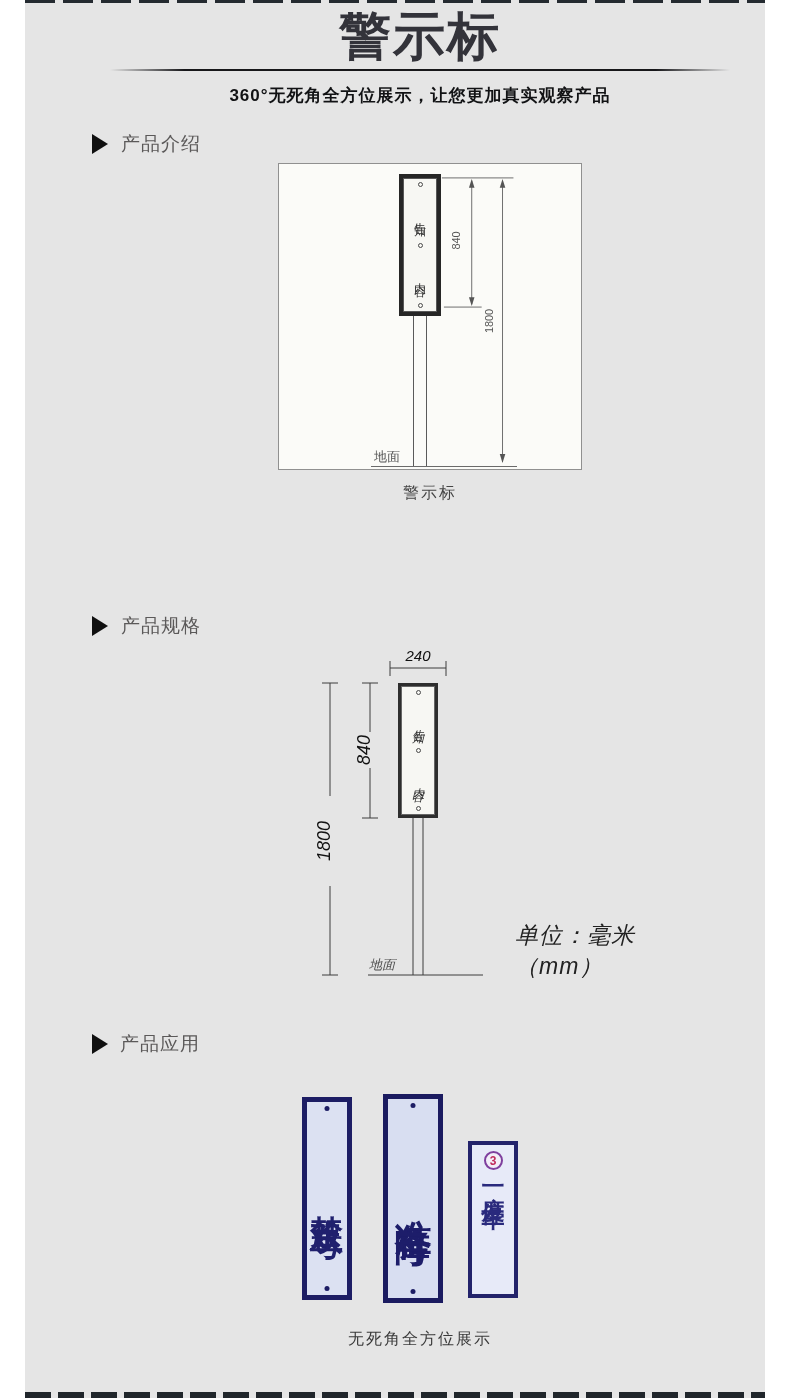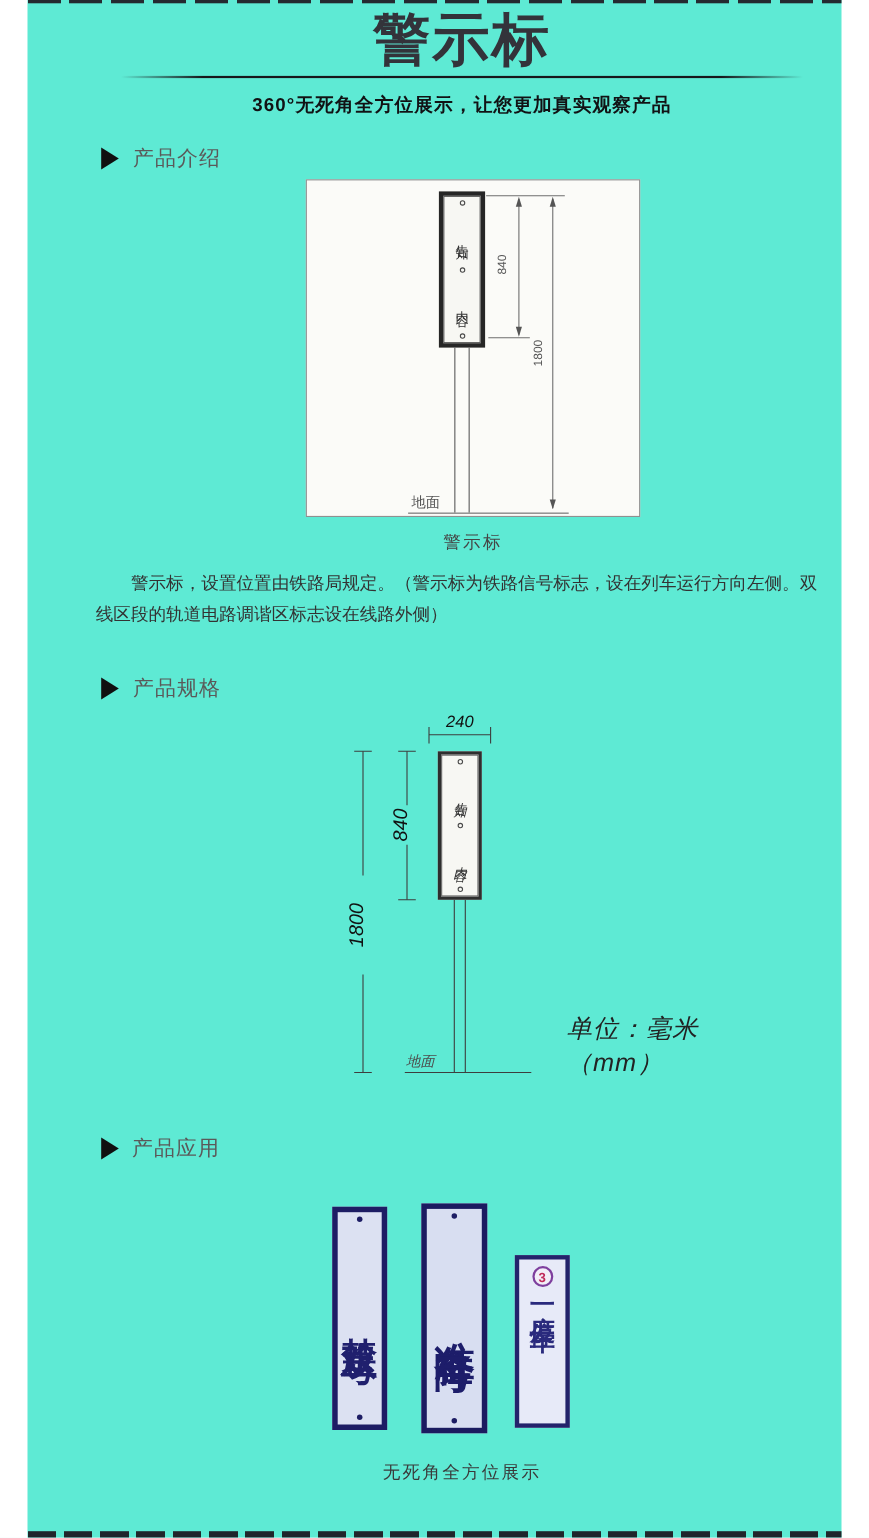--- a/index.html
+++ b/index.html
@@ -1,20 +1,20 @@
 <!DOCTYPE html>
 <html><head>
 <meta charset="utf-8">
 <style>
   * { margin:0; padding:0; box-sizing:border-box; }
   html,body { background:#ffffff; }
   body { font-family:"Liberation Sans", sans-serif; }
   .page {
     position:relative; width:740px; height:1398px; margin:0 auto;
-    background:#5eead4; overflow:hidden;
+    background:#e5e5e5; overflow:hidden;
   }
   
   .edge-strip { position:absolute; left:0; width:790px; }
   .edge-strip.top { top:0; height:3px;
     background:repeating-linear-gradient(90deg,#242a30 0 30px,rgba(36,42,48,0) 30px 38px); }
   .edge-strip.bottom { top:1392px; height:6px;
     background:repeating-linear-gradient(90deg,#20262b 0 26px,rgba(32,38,43,0) 26px 33px); }
 
   
   .page-title {
@@ -155,21 +155,20 @@
         </div>
       </div>
     </div>
     <div class="d1-pole"></div>
     <div class="d1-ground"></div>
     <div class="d1-ground-label">地面</div>
   </div>
 
   <div class="drawing1-caption">警示标</div>
 
-  <p class="intro-paragraph">警示标，设置位置由铁路局规定。（警示标为铁路信号标志，设在列车运行方向左侧。双线区段的轨道电路调谐区标志设在线路外侧）</p>
 
   <div class="section-header sh-specs">
     <span class="tri"></span>
     <span class="sec-label">产品规格</span>
   </div>
 
   <div class="drawing2">
     <svg class="d2-svg" viewBox="0 0 400 345">
 
       <line x1="85" y1="20" x2="141" y2="20"></line>

